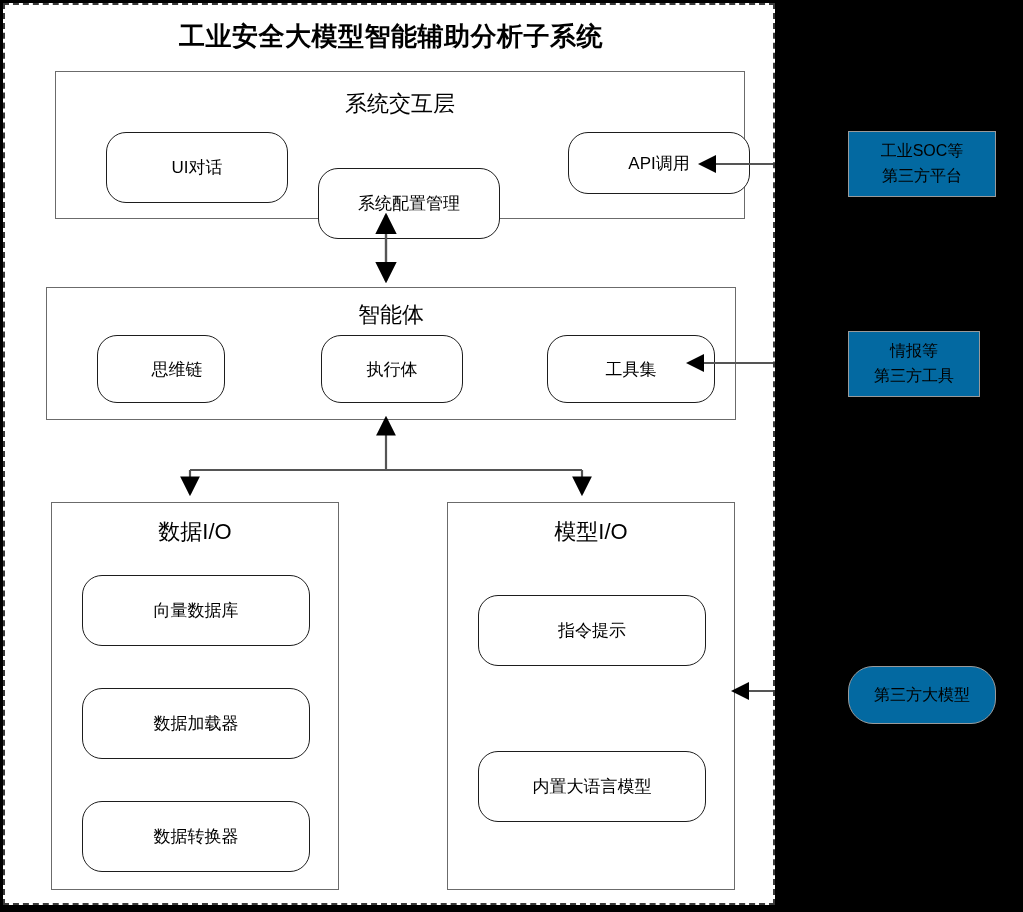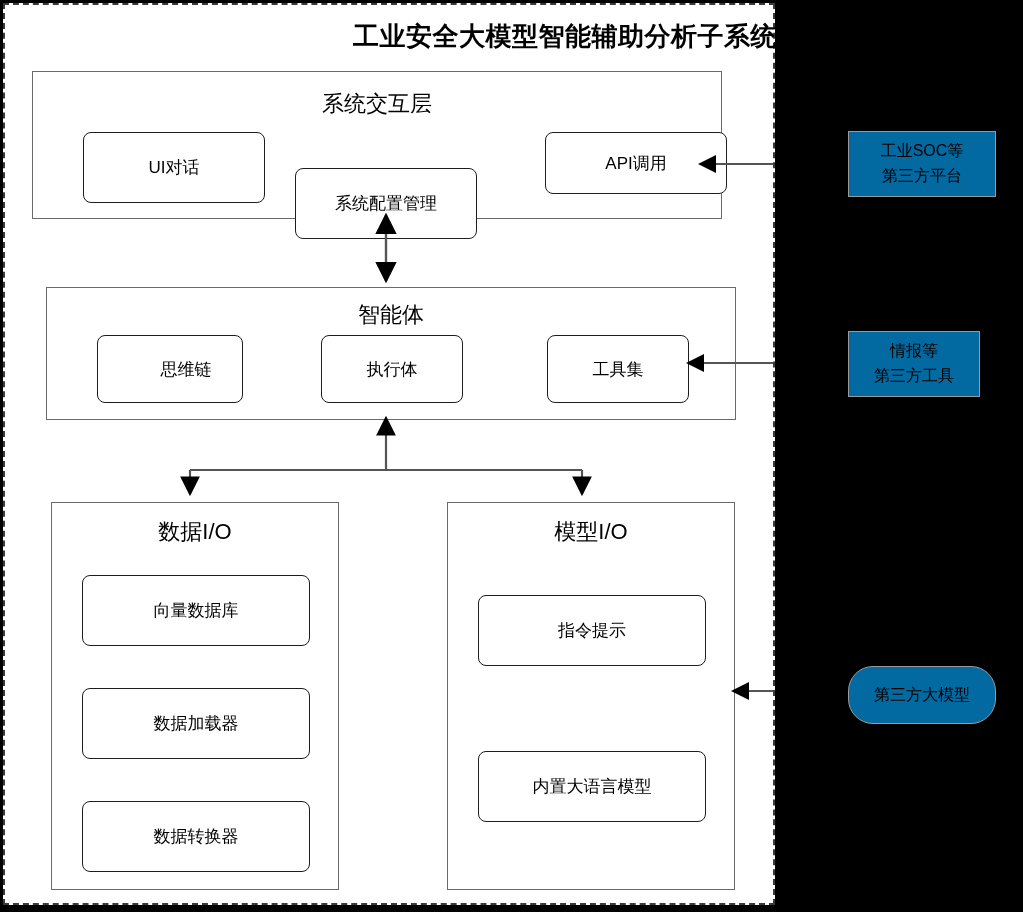--- a/index.html
+++ b/index.html
@@ -26,21 +26,21 @@
     background: #ffffff;
     border: 2px dashed #3a3a3a;
     box-sizing: border-box;
   }
 
   #main-title {
     position: absolute;
     left: 0;
     top: 14px;
     width: 772px;
-    text-align: right;
+    text-align: center;
     font-size: 26px;
     font-weight: bold;
     color: #000000;
     letter-spacing: 0.5px;
     white-space: nowrap;
   }
 
   
   .layer-box {
     position: absolute;
@@ -51,54 +51,54 @@
   .layer-title {
     position: absolute;
     left: 0;
     width: 100%;
     text-align: center;
     font-size: 22px;
     color: #000000;
     white-space: nowrap;
   }
 
-  #interaction-layer { left: 27px; top: 66px; width: 690px; height: 148px; padding-left: 32px; }
+  #interaction-layer { left: 50px; top: 66px; width: 690px; height: 148px; padding-left: 32px; }
   #agent-layer       { left: 41px; top: 282px; width: 690px; height: 133px; }
   #data-io-layer     { left: 46px; top: 497px; width: 288px; height: 388px; }
   #model-io-layer    { left: 442px; top: 497px; width: 288px; height: 388px; }
 
   #interaction-layer .layer-title { top: 17px; }
   #agent-layer .layer-title       { top: 12px; }
   #data-io-layer .layer-title     { top: 14px; }
   #model-io-layer .layer-title    { top: 14px; }
 
   
   .module {
     position: absolute;
     background: #ffffff;
     border: 1.5px solid #1d1d1d;
-    border-radius: 8px;
+    border-radius: 20px;
     box-sizing: border-box;
     display: flex;
     align-items: center;
     justify-content: center;
     font-size: 17px;
     color: #000000;
     white-space: nowrap;
   }
 
   
   #mod-ui      { left: 50px;  top: 60px; width: 182px; height: 71px; }
   #mod-config  { left: 262px; top: 60px; width: 182px; height: 71px; margin-top: 36px; }
   #mod-api     { left: 472px; top: 60px; width: 182px; height: 62px; margin-left: 40px; }
 
   
-  #mod-cot     { left: 50px;  top: 47px; width: 146px; height: 68px; padding-left: 32px; }
+  #mod-cot     { left: 50px;  top: 47px; width: 128px; height: 68px; padding-left: 32px; }
   #mod-exec    { left: 274px; top: 47px; width: 142px; height: 68px; }
-  #mod-tools   { left: 500px; top: 47px; width: 142px; height: 68px; }
+  #mod-tools   { left: 500px; top: 47px; width: 168px; height: 68px; }
 
   
   #mod-vector  { left: 30px; top: 72px;  width: 228px; height: 71px; }
   #mod-loader  { left: 30px; top: 185px; width: 228px; height: 71px; }
   #mod-convert { left: 30px; top: 298px; width: 228px; height: 71px; }
 
   
   #mod-prompt  { left: 30px; top: 92px;  width: 228px; height: 71px; }
   #mod-llm     { left: 30px; top: 248px; width: 228px; height: 71px; }
 

